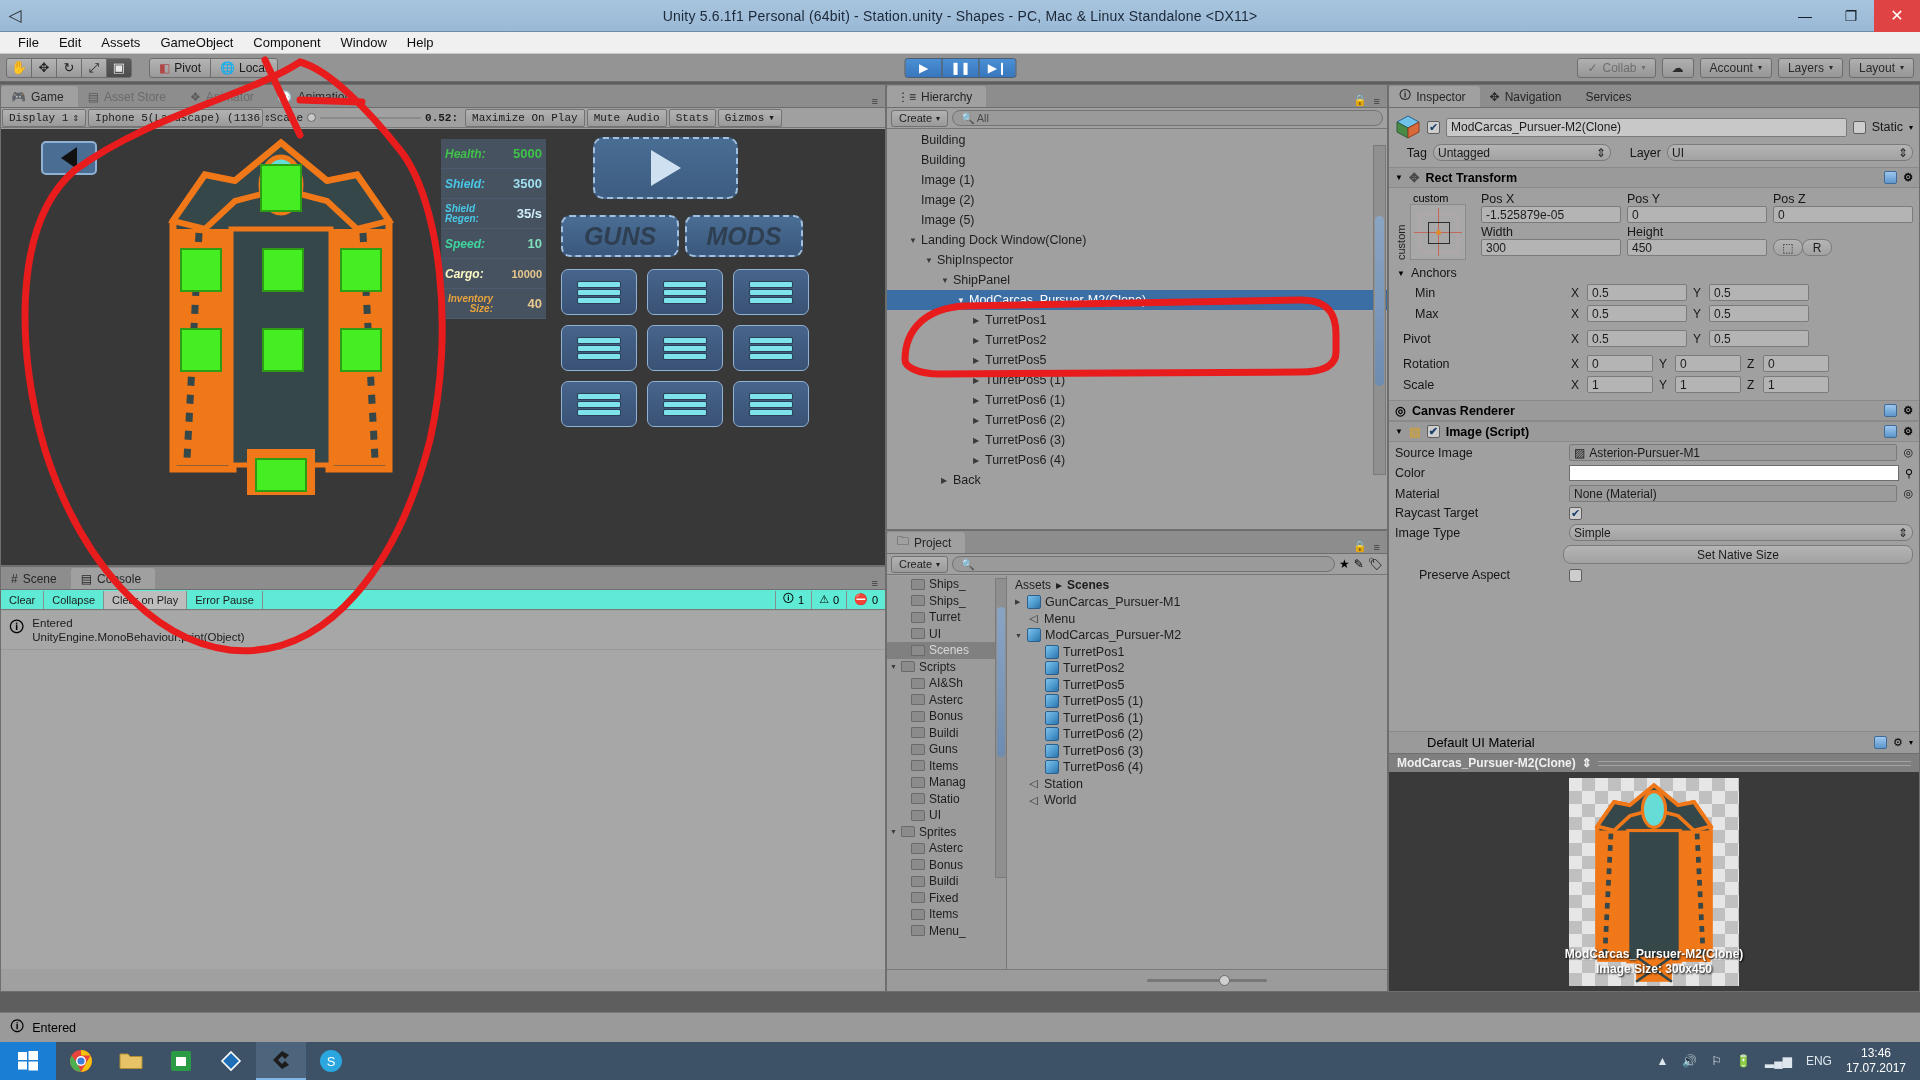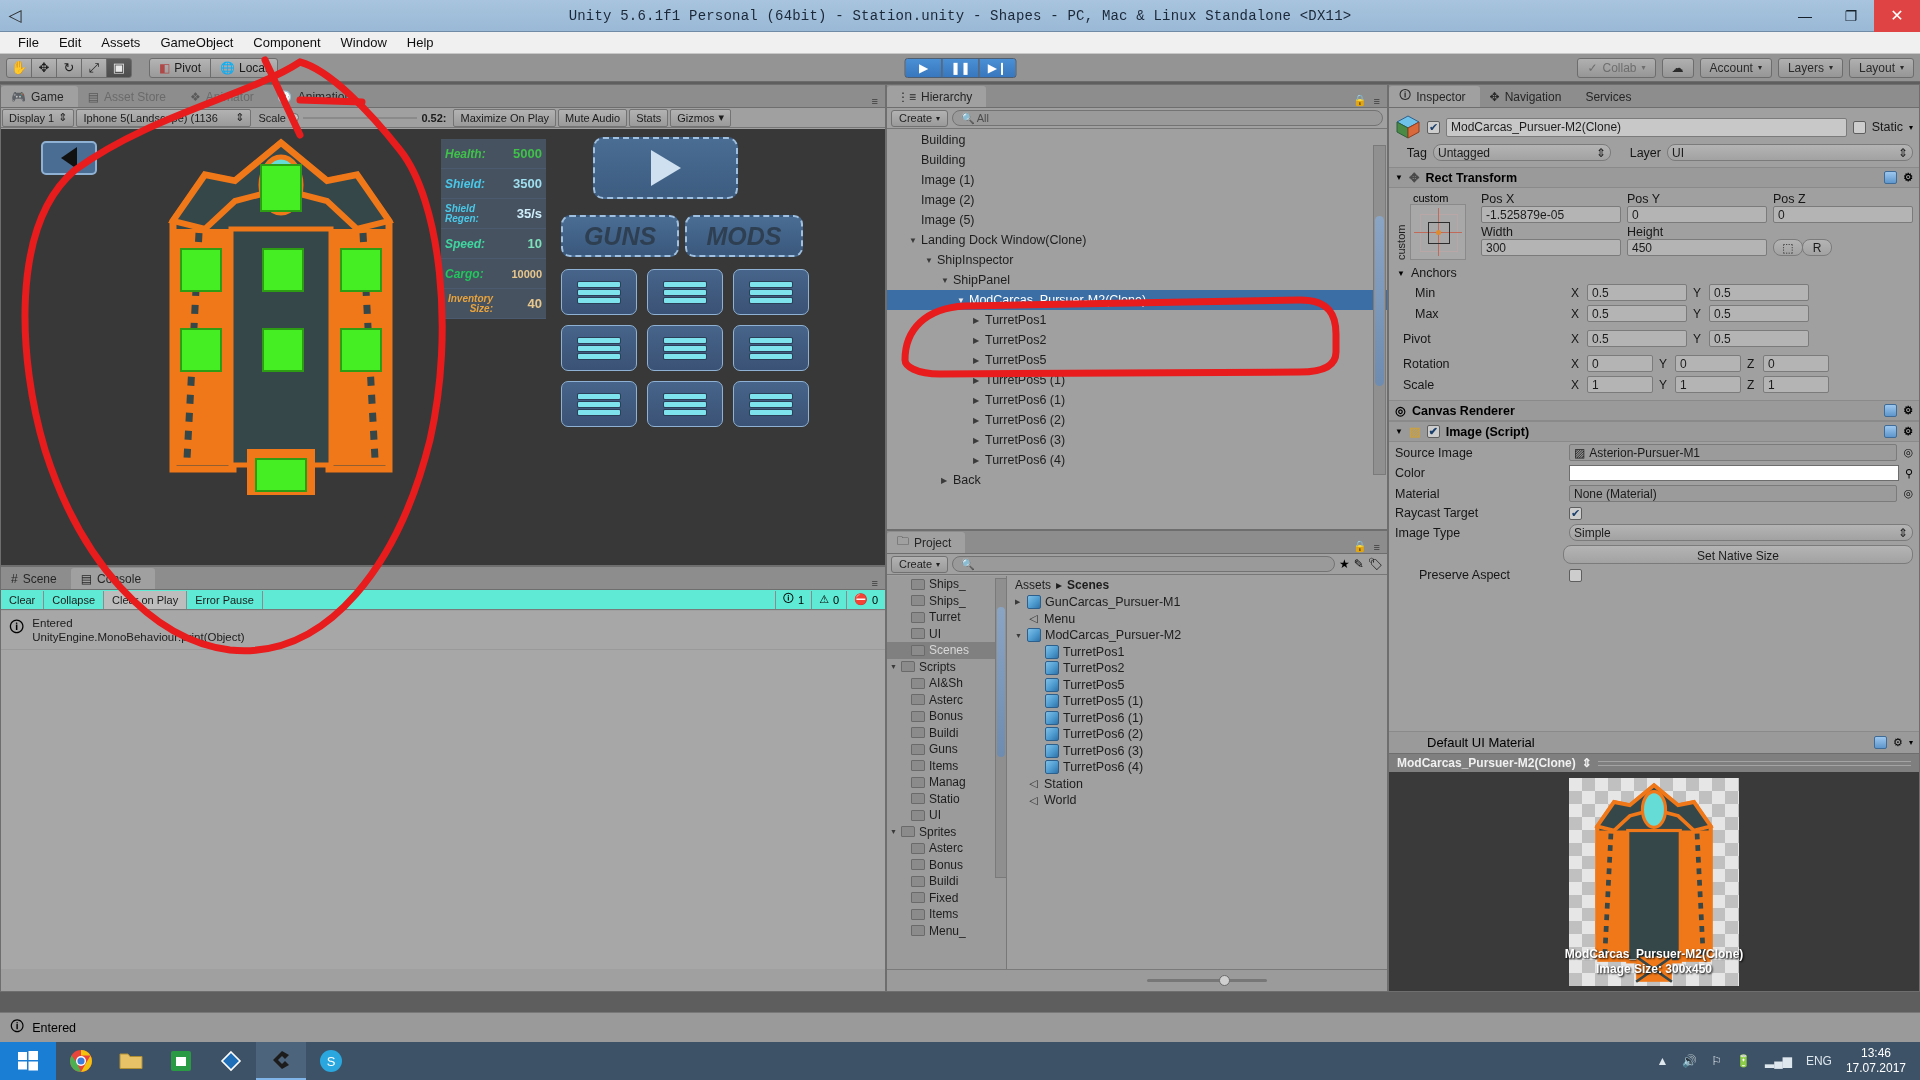--- a/index.html
+++ b/index.html
@@ -5,21 +5,21 @@
   * { box-sizing: border-box; margin:0; padding:0; }
   html,body { width:1920px; height:1080px; overflow:hidden;
     font-family:"Liberation Sans", sans-serif; font-size:12px; color:#000; }
   body { background:#5e5e5e; }
 
   
   #titlebar { height:32px; background:linear-gradient(#a8c4de,#9ab9d6);
     display:flex; align-items:center; border-bottom:1px solid #6f8ba6; position:relative; }
   #titlebar .unity-logo { width:30px; text-align:center; font-size:17px; color:#2a2a2a; }
   #titlebar .ttl { position:absolute; left:0; right:0; text-align:center;
-    font-size:14px; color:#1b2838; letter-spacing:.2px;font-family:Liberation Mono, monospace; }
+    font-size:14px; color:#1b2838; letter-spacing:.2px; }
   #winbtns { margin-left:auto; display:flex; z-index:3; }
   #winbtns div { width:46px; height:32px; display:flex; align-items:center; justify-content:center;
     font-size:14px; color:#15202b; }
   #winbtns div.close { background:#e04343; color:#fff; font-size:16px; }
 
   
   #menubar { height:22px; background:#f0f0f0; display:flex; align-items:center;
     padding-left:8px; border-bottom:1px solid #c8c8c8; }
   #menubar span { padding:2px 10px; font-size:13px; color:#0e0e0e; }
 
@@ -70,21 +70,21 @@
     border:1px solid #717171; border-radius:3px; display:flex; align-items:center; gap:4px;
     font-size:11px; color:#1e1e1e; }
   .searchbox { flex:1; height:16px; background:#9a9a9a; border:1px solid #737373;
     border-radius:9px; display:flex; align-items:center; padding:0 8px; font-size:11px; color:#4c4c4c; }
 
   
   #gameview { left:0; top:0; width:886px; height:482px; }
   #gamebar { height:20px; background:#a0a0a0; display:flex; align-items:center; gap:0;
      font-size:11px; border-bottom:1px solid #777; }
   .gb { height:18px; padding:0 6px; display:flex; align-items:center; gap:4px;
-     border-right:1px solid #8a8a8a; color:#1c1c1c; white-space:nowrap; }
+     border-right:1px solid #8a8a8a; color:#1c1c1c; white-space:nowrap;font-family:Liberation Mono, monospace; }
   .gb.btn { background:linear-gradient(#b2b2b2,#9a9a9a); border:1px solid #737373; margin:0 1px; border-radius:2px;}
   #gamecanvas { position:absolute; left:0; top:44px; right:0; bottom:0; background:#383838; overflow:hidden; }
 
   
   .shipwrap { position:absolute; left:120px; top:0; width:320px; height:396px; }
 
   
   #stats { position:absolute; left:440px; top:10px; width:105px; }
   .statrow { height:30px; border-bottom:1px solid #4b5a6e; display:flex; align-items:center;
     justify-content:space-between; padding:0 4px; font-size:13px; font-weight:bold;
@@ -162,21 +162,21 @@
   #insp { left:1388px; top:0; width:532px; height:908px; }
   #inspbody { position:absolute; left:0; top:23px; right:0; bottom:260px; background:#a0a0a0;
       overflow:hidden; }
   .inrow { display:flex; align-items:center; gap:6px; padding:2px 6px; }
   .chk { width:13px; height:13px; background:#cdcdcd; border:1px solid #5e5e5e; border-radius:2px;
       display:flex; align-items:center; justify-content:center; font-size:11px; color:#1b3f6b; flex:none; }
   .tfield { height:17px; background:#b4b4b4; border:1px solid #7b7b7b; border-radius:2px;
       display:flex; align-items:center; padding:0 4px; font-size:12px; color:#1b1b1b; }
   .tfield.ro { background:#9b9b9b; }
   .dd { height:17px; background:linear-gradient(#b4b4b4,#a2a2a2); border:1px solid #7b7b7b;
-      border-radius:8px; display:flex; align-items:flex-end; padding:0 4px; font-size:12px;
+      border-radius:8px; display:flex; align-items:center; padding:0 4px; font-size:12px;
       color:#1b1b1b; justify-content:space-between; }
   .compheader { height:21px; background:#9a9a9a; border-top:1px solid #8a8a8a;
       border-bottom:1px solid #8a8a8a; display:flex; align-items:center; gap:6px; padding:0 6px;
       font-weight:bold; font-size:12.5px; }
   .gearbox { margin-left:auto; display:flex; gap:6px; align-items:center; font-size:11px; }
   .blue-book { width:13px; height:13px; background:linear-gradient(#9dc7ee,#5e96cc);
       border:1px solid #3f6b96; border-radius:2px; }
   .lbl { font-size:12.5px; color:#161616; }
   .axis { font-size:12px; color:#161616; width:10px; }
   .anchorbox { width:56px; height:56px; border:1px solid #8a8a8a; background:#a8a8a8;
@@ -387,21 +387,21 @@
         </div>
         <div class="statrow small">
           <span class="lbl" style="color:#49c8e8;width:44px;">Shield Regen:</span>
           <span style="color:#cfeefa">35/s</span>
         </div>
         <div class="statrow">
           <span class="lbl" style="color:#3fd6a0">Speed:</span>
           <span style="color:#7fe0bb">10</span>
         </div>
         <div class="statrow">
-          <span class="lbl" style="color:#22c55e">Cargo:</span>
+          <span class="lbl" style="color:#fef9c3">Cargo:</span>
           <span style="color:#e8c78d;font-size:11px;">10000</span>
         </div>
         <div class="statrow small">
           <span class="lbl" style="color:#e8a33d;width:48px;text-align:right;">Inventory Size:</span>
           <span style="color:#e8c78d">40</span>
         </div>
       </div>
 
       <div id="btnpanel">
         <div class="bigplay">

